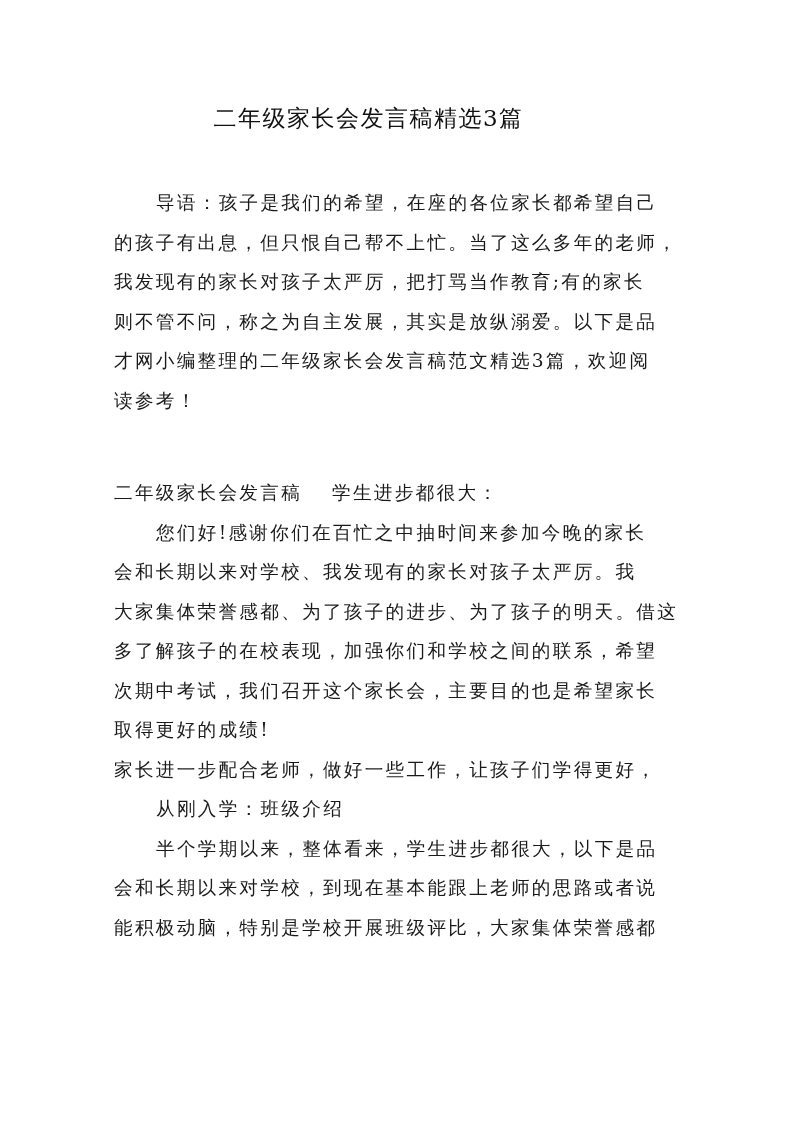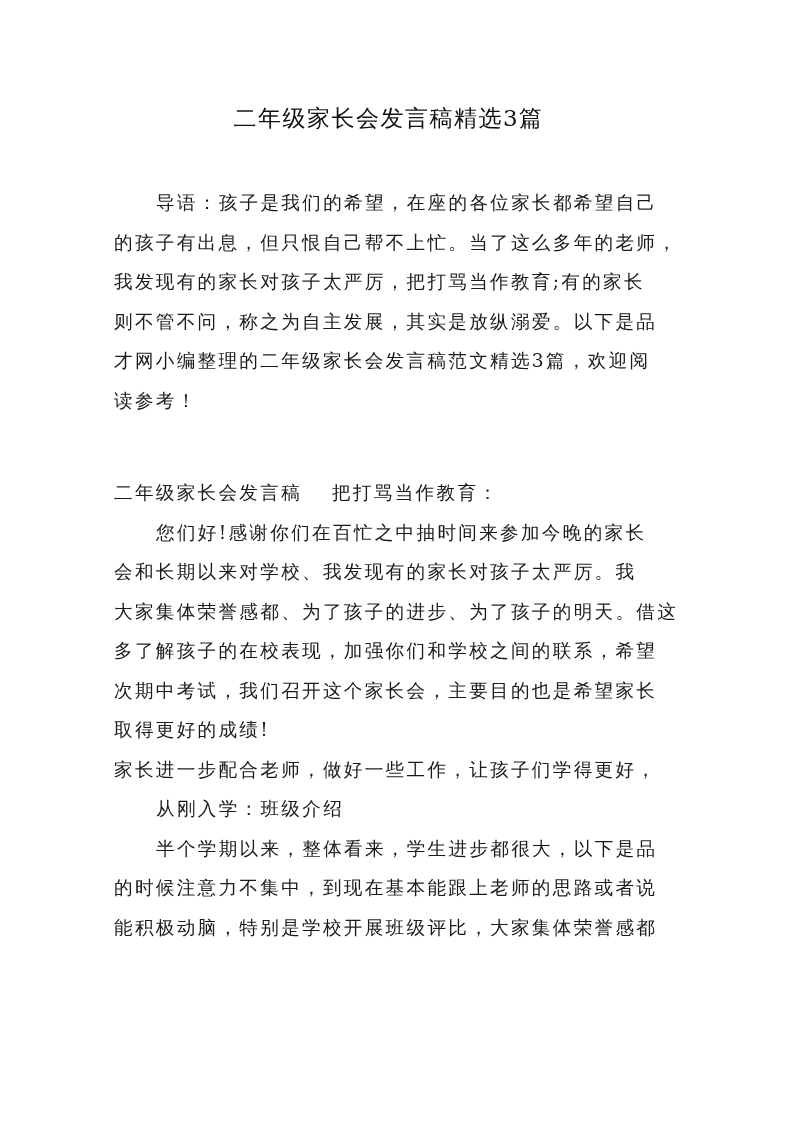--- a/index.html
+++ b/index.html
@@ -26,21 +26,20 @@
     .title {
       position: absolute;
       top: 100px;
       left: 0;
       width: 737px;
       text-align: center;
       font-size: 23px;
       letter-spacing: 1.5px;
       line-height: 36px;
       color: #111;
-      padding-left: 20px;
     }
     .body-text {
       position: absolute;
       left: 114px;
       width: 553px;
       font-size: 18.6px;
       line-height: 39.5px;
       letter-spacing: 2.3px;
       text-align: justify;
       color: #1a1a1a;
@@ -71,31 +70,31 @@
     <span class="line indent">导语：孩子是我们的希望，在座的各位家长都希望自己</span>
     <span class="line">的孩子有出息，但只恨自己帮不上忙。当了这么多年的老师，</span>
     <span class="line">我发现有的家长对孩子太严厉，把打骂当作教育;有的家长</span>
     <span class="line">则不管不问，称之为自主发展，其实是放纵溺爱。以下是品</span>
     <span class="line">才网小编整理的二年级家长会发言稿范文精选3篇，欢迎阅</span>
     <span class="line">读参考！</span>
   </div>
 
   <div class="body-text section">
     <span class="line">
-      <span>二年级家长会发言稿</span><span class="heading-gap"></span><span>把打骂当作教育：</span>
+      <span>二年级家长会发言稿</span><span class="heading-gap"></span><span>学生进步都很大：</span>
     </span>
 
     <span class="line indent">您们好!感谢你们在百忙之中抽时间来参加今晚的家长</span>
     <span class="line">会和长期以来对学校、我发现有的家长对孩子太严厉。我</span>
     <span class="line">大家集体荣誉感都、为了孩子的进步、为了孩子的明天。借这</span>
     <span class="line">多了解孩子的在校表现，加强你们和学校之间的联系，希望</span>
     <span class="line">次期中考试，我们召开这个家长会，主要目的也是希望家长</span>
     <span class="line">取得更好的成绩!</span>
     <span class="line">家长进一步配合老师，做好一些工作，让孩子们学得更好，</span>
 
     <span class="line indent">从刚入学：班级介绍</span>
 
     <span class="line indent">半个学期以来，整体看来，学生进步都很大，以下是品</span>
-    <span class="line">的时候注意力不集中，到现在基本能跟上老师的思路或者说</span>
+    <span class="line">会和长期以来对学校，到现在基本能跟上老师的思路或者说</span>
     <span class="line">能积极动脑，特别是学校开展班级评比，大家集体荣誉感都</span>
   </div>
 
 </div>
 
 </body></html>

